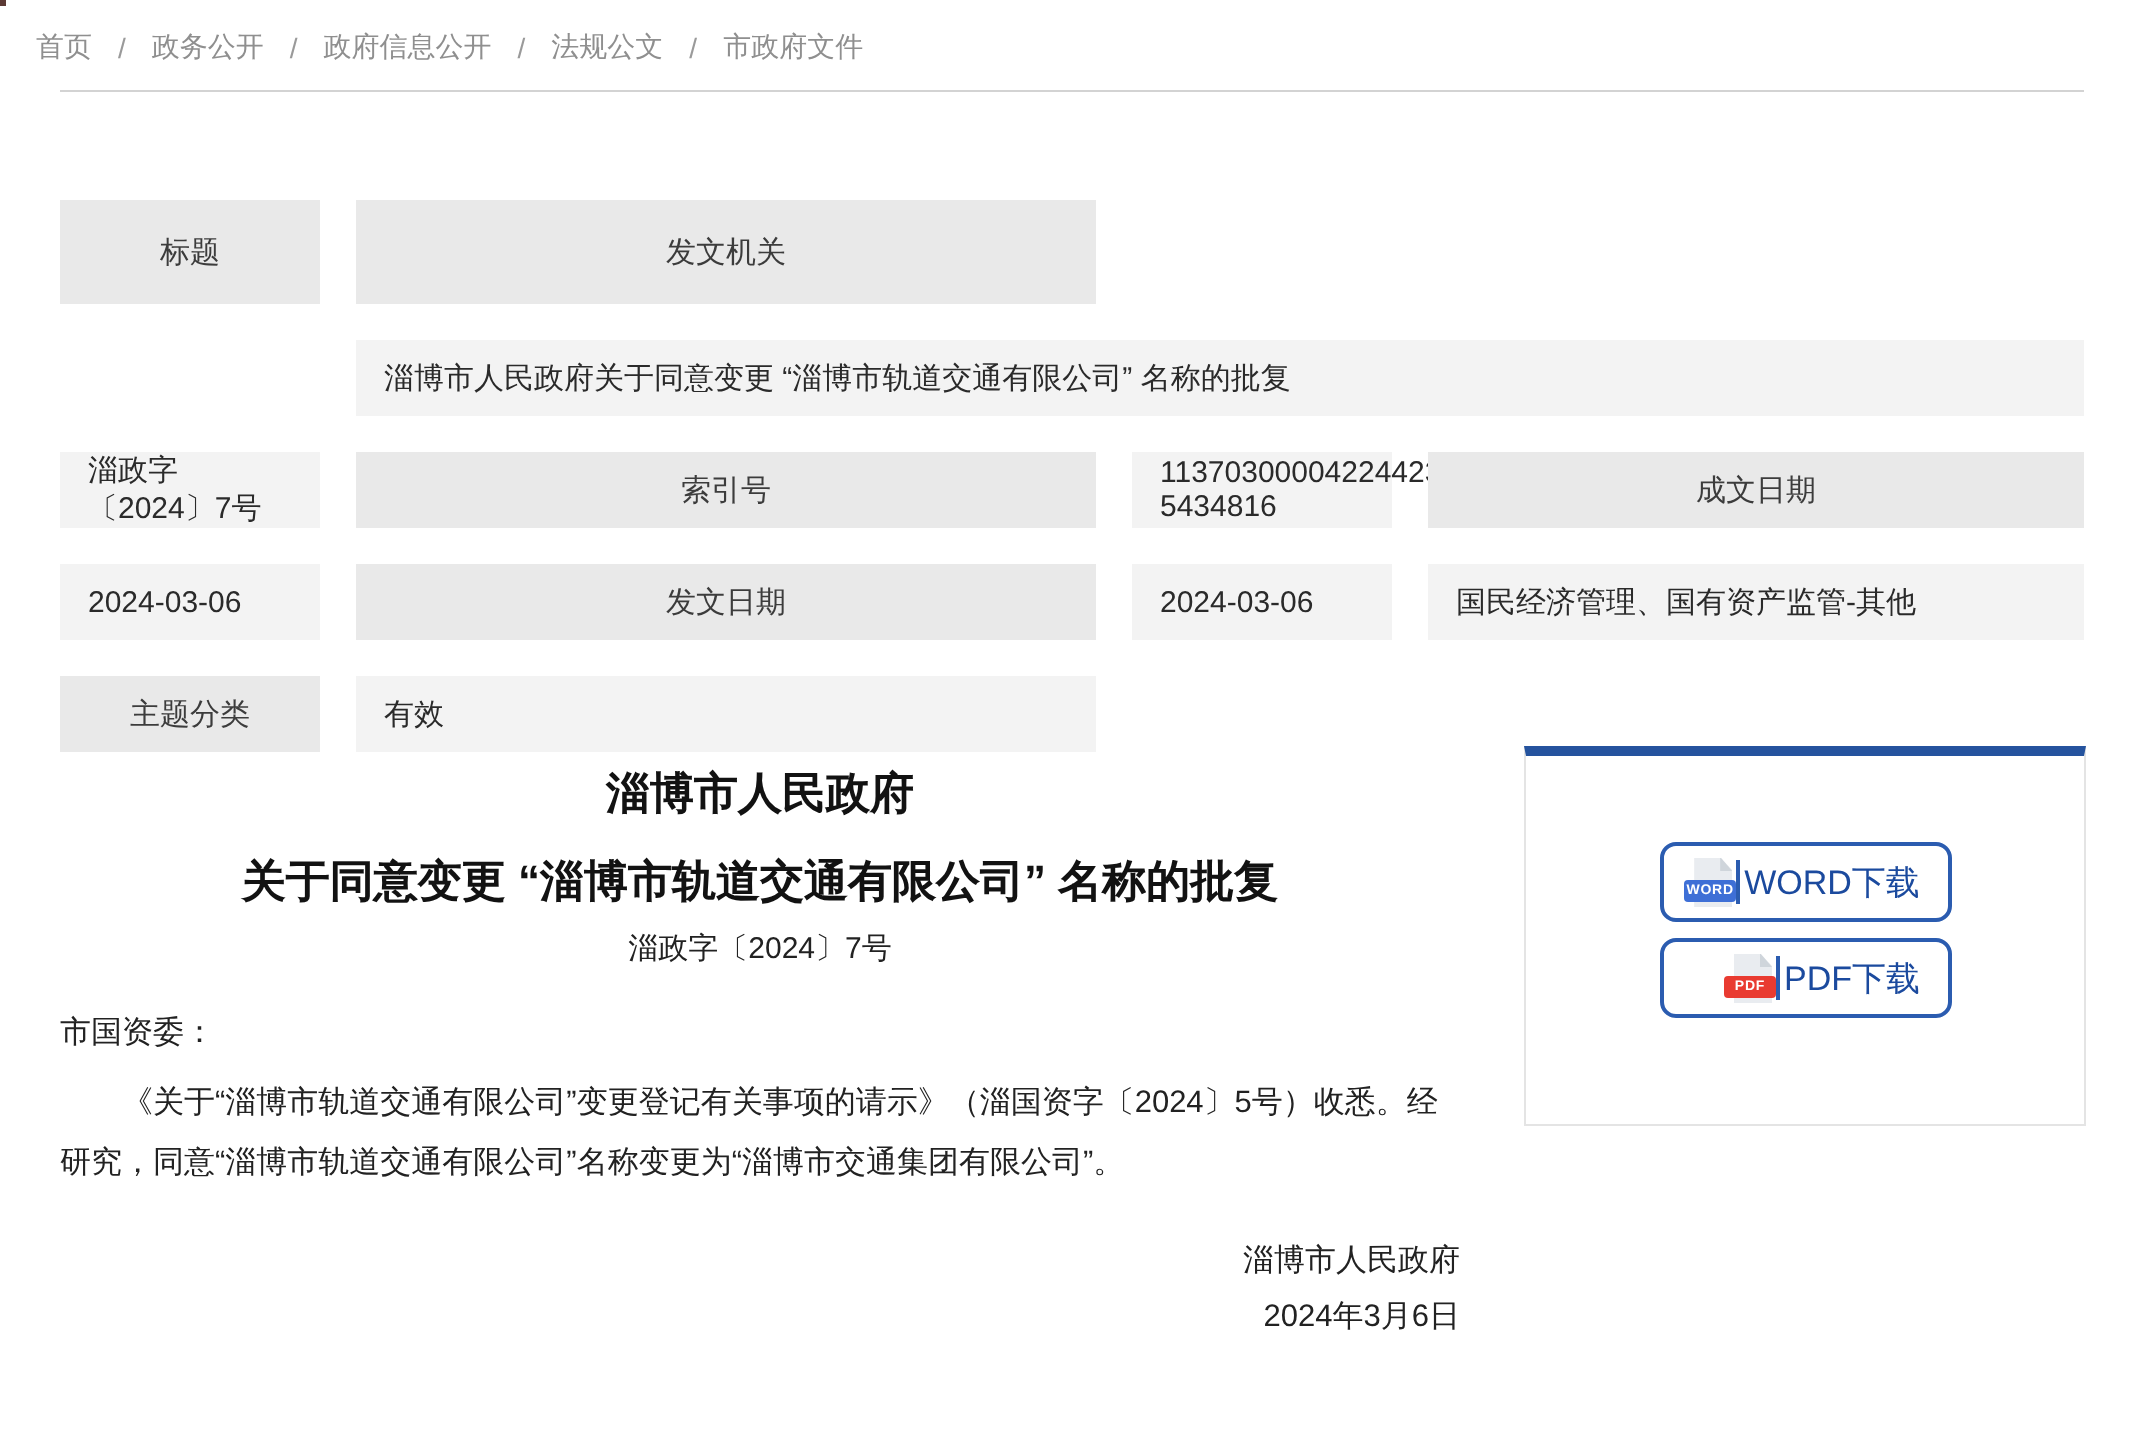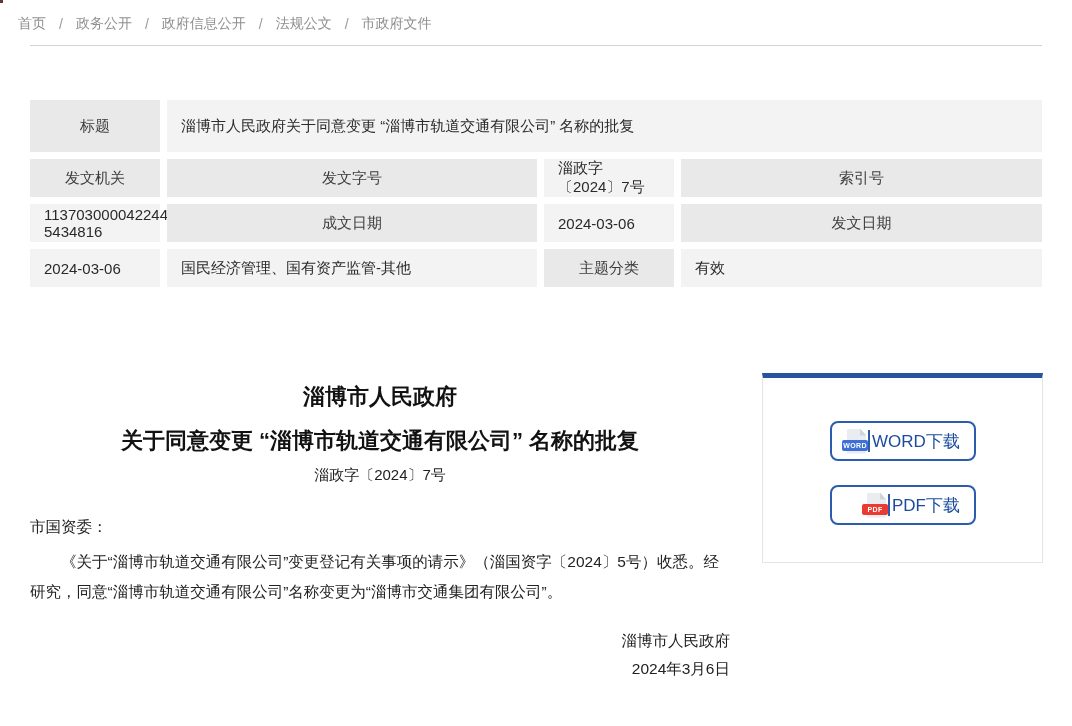--- a/index.html
+++ b/index.html
@@ -13,44 +13,44 @@
   
   .breadcrumb { position: absolute; left: 18px; top: 15px; display: flex; align-items: center; gap: 13px; font-size: 14px; color: #8f8f8f; }
   .crumb { color: #8f8f8f; cursor: pointer; text-decoration: none; }
   .crumb-sep { color: #9a9a9a; }
   .top-rule { position: absolute; left: 30px; top: 45px; width: 1012px; height: 1px; background: #d3d3d3; }
 
   
   .meta { position: absolute; left: 30px; top: 100px; width: 1012px; display: grid;
           grid-template-columns: 130px 370px 130px 1fr;
           grid-template-rows: 52px 38px 38px 38px 38px;
-          gap: 7px; background: #ffffff; font-size: 15px; }
+          gap: 18px; background: #ffffff; font-size: 15px; }
   .cell { display: flex; align-items: center; }
   .cell.lbl { background: #e9e9e9; justify-content: center; color: #3c3c3c; }
   .cell.val { background: #f3f3f3; padding: 0 14px; color: #2a2a2a; }
   .span3 { grid-column: 2 / 5; }
 
   
   .doc { position: absolute; left: 30px; top: 370px; width: 700px; color: #222222; }
   .doc-title { text-align: center; font-size: 22px; font-weight: 700; color: #121212; line-height: 30px; }
   .doc-title.first { margin-top: 12px; }
   .doc-title.second { margin-top: 14px; }
   .doc-number { margin-top: 9px; text-align: center; font-size: 15px; color: #222222; line-height: 20px; }
-  .salutation { margin-top: 30px; font-size: 15.5px; line-height: 24px; }
+  .salutation { margin-top: 20px; font-size: 15.5px; line-height: 24px; }
   .paragraph { margin-top: 8px; font-size: 15.5px; line-height: 30px; text-indent: 2em; color: #222222; }
   .signature { margin-top: 20px; text-align: right; font-size: 15.5px; line-height: 28px; }
   .footnote { margin-top: 10px; font-size: 15.5px; line-height: 24px; text-indent: 2em; }
 
   
   .dl-panel { position: absolute; left: 762px; top: 373px; width: 281px; height: 190px; background: #ffffff;
               border-top: 5px solid #25539e; border-left: 1px solid #e4e4e4; border-right: 1px solid #e4e4e4; border-bottom: 1px solid #e4e4e4; }
   .dl-btn { width: 146px; height: 40px; margin: 0 auto; display: flex; align-items: center; justify-content: center; gap: 2px;
             border: 2px solid #2b5cb0; border-radius: 8px; background: #ffffff; cursor: pointer; }
   .dl-btn.word { margin-top: 43px; }
-  .dl-btn.pdf { margin-top: 24px; padding-left: 20px; }
+  .dl-btn.pdf { margin-top: 8px; padding-left: 20px; }
   .dl-label { font-size: 17px; color: #1b4a9e; white-space: nowrap; }
   .dl-divider { width: 2px; height: 22px; background: #2b5cb0; }
 
   
   .file-icon { position: relative; width: 21px; height: 25px; flex: 0 0 auto; }
   .file-page { position: absolute; left: 2px; top: 0; width: 19px; height: 25px; background: #e9ecf0;
                clip-path: polygon(0 0, 68% 0, 100% 26%, 100% 100%, 0 100%); }
   .file-fold { position: absolute; right: 0; top: 0; width: 6px; height: 7px; background: #cfd5db;
                clip-path: polygon(0 0, 0 100%, 100% 100%); }
   .file-banner { position: absolute; left: -3px; bottom: 3px; width: 26px; height: 11px; border-radius: 2px;
@@ -76,24 +76,23 @@
     <a class="crumb">法规公文</a>
     <span class="crumb-sep">/</span>
     <a class="crumb">市政府文件</a>
   </nav>
 
   <div class="top-rule"></div>
 
   <div class="meta">
 
     <div class="cell lbl">标题</div>
+    <div class="cell lbl">发文机关</div>
+
     <div class="cell val span3">淄博市人民政府关于同意变更 “淄博市轨道交通有限公司” 名称的批复</div>
-
-    <div class="cell lbl">发文机关</div>
-    <div class="cell lbl">发文字号</div>
     <div class="cell val">淄政字〔2024〕7号</div>
 
     <div class="cell lbl">索引号</div>
     <div class="cell val">11370300004224423Q/2024-5434816</div>
     <div class="cell lbl">成文日期</div>
     <div class="cell val">2024-03-06</div>
 
     <div class="cell lbl">发文日期</div>
     <div class="cell val">2024-03-06</div>
     <div class="cell val">国民经济管理、国有资产监管-其他</div>

